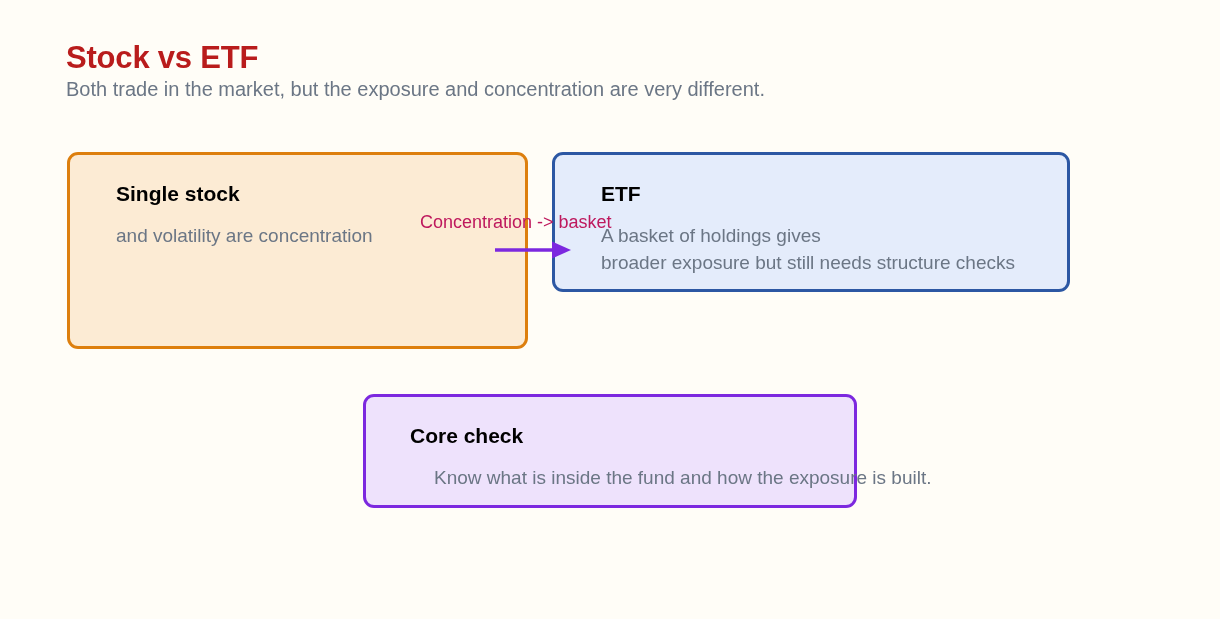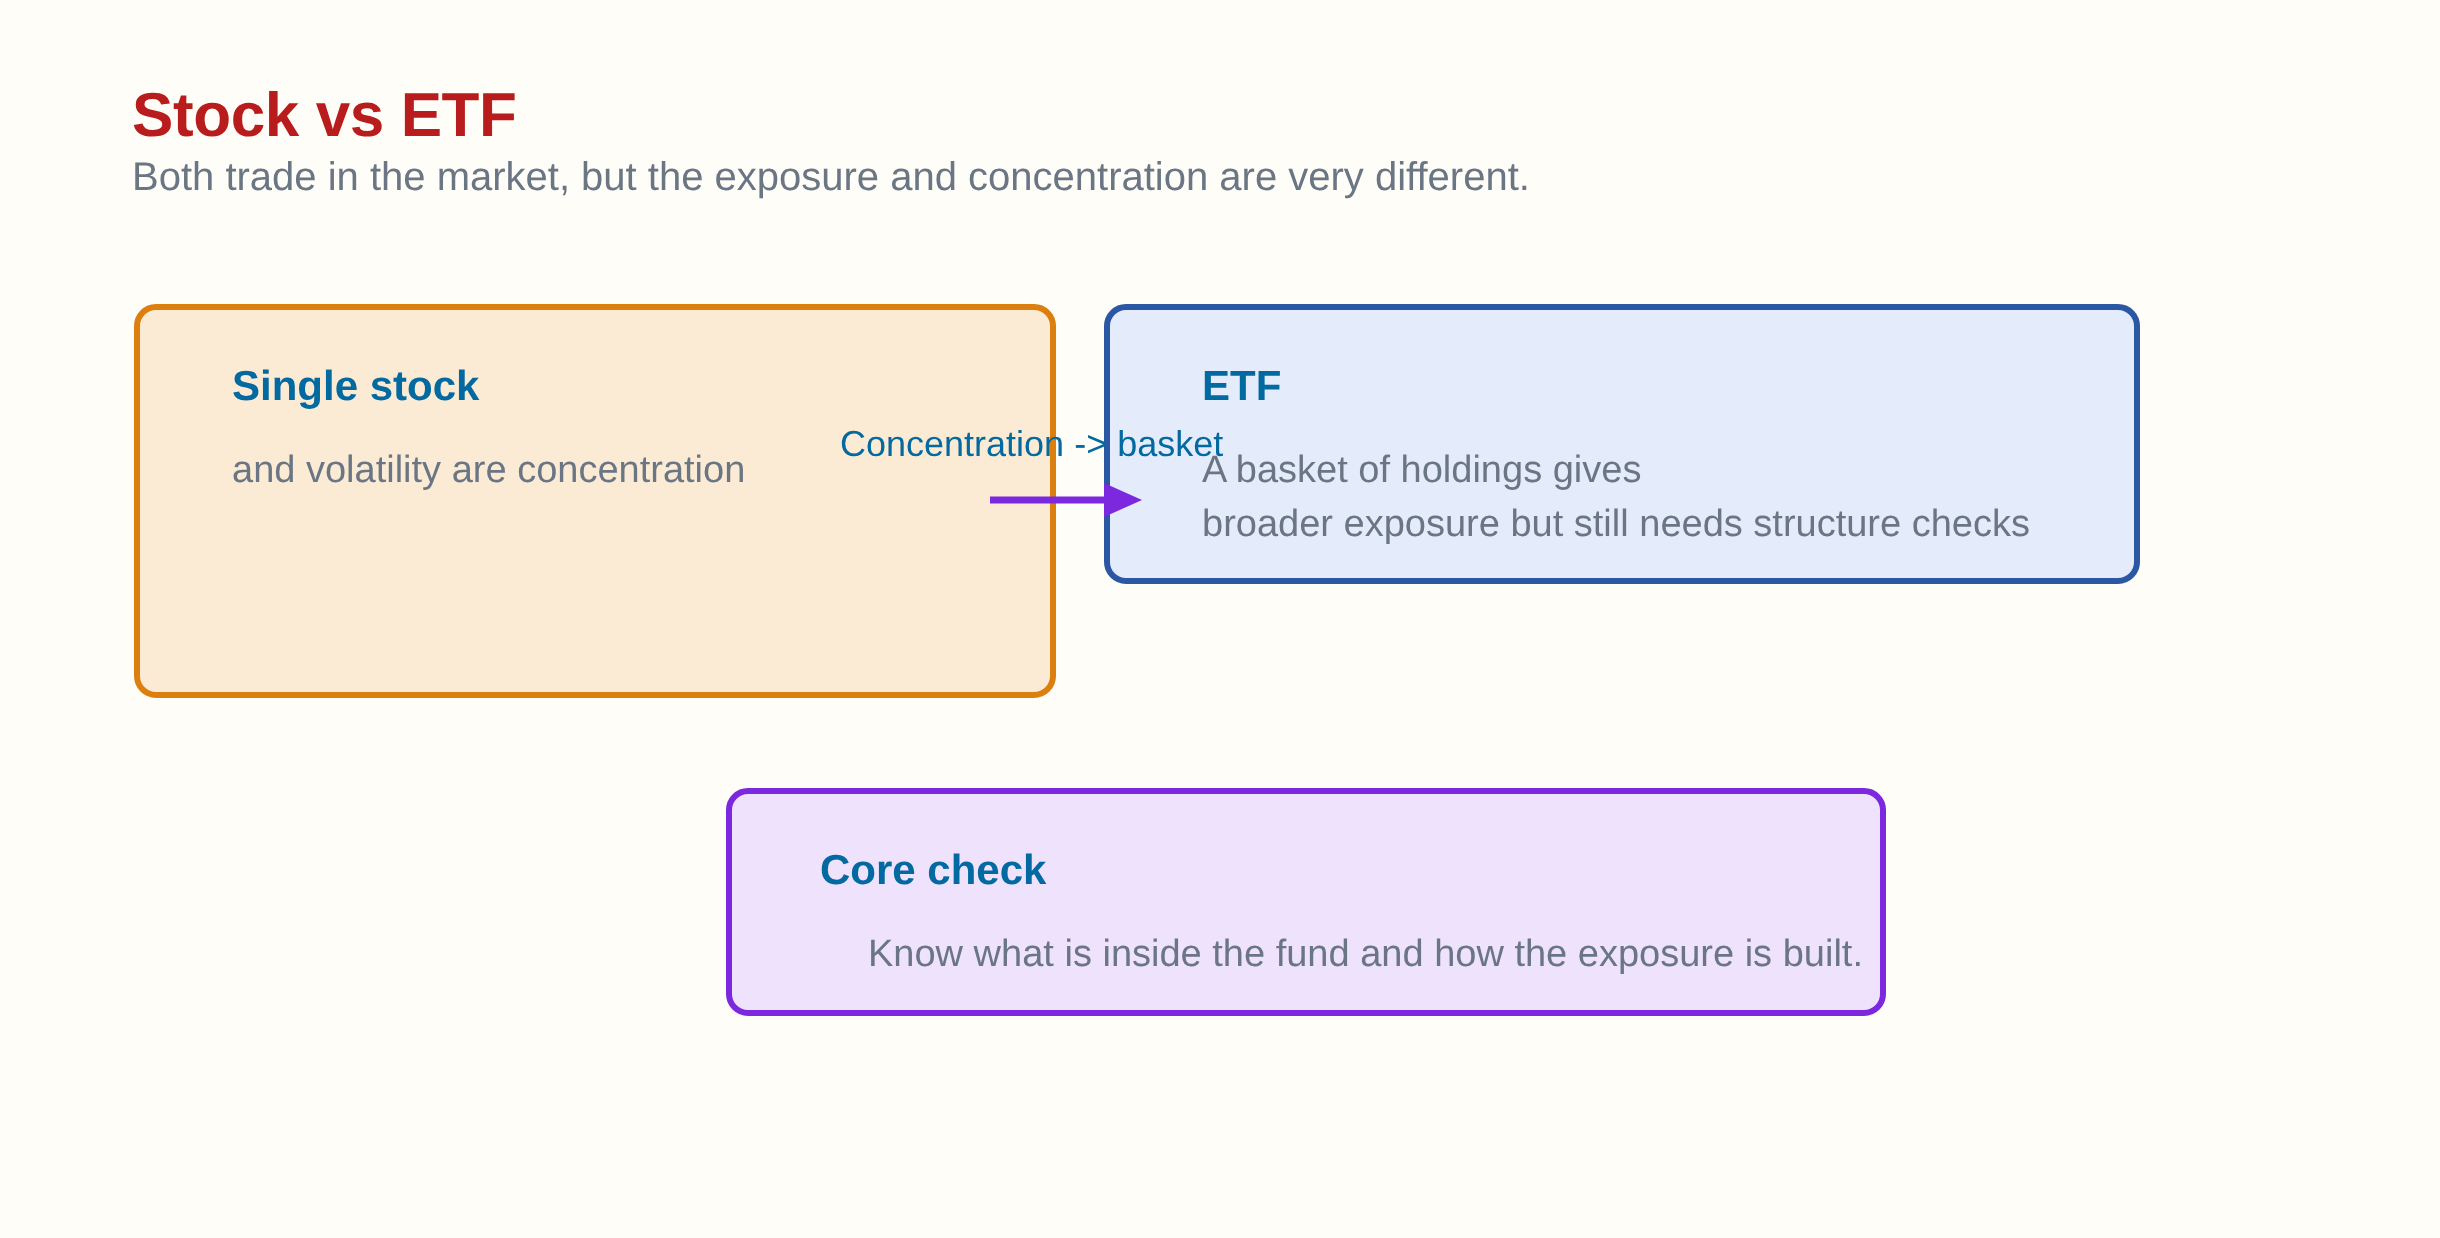--- a/index.html
+++ b/index.html
@@ -44,21 +44,21 @@
   .card {
     position: absolute;
     box-sizing: border-box;
     border-radius: 11px;
     border-style: solid;
   }
   .card-title {
     position: absolute;
     font-size: 21px;
     font-weight: bold;
-    color: #0369a1;
+    color: #000000;
     white-space: nowrap;
   }
   .card-body {
     position: absolute;
     font-size: 19px;
     font-weight: normal;
     color: #6b7685;
     white-space: nowrap;
     line-height: 27px;
   }
@@ -87,21 +87,21 @@
     border-width: 3px;
     overflow: hidden;
   }
   #card-etf .card-title { left: 46px; top: 27px; }
   #card-etf .card-body  { left: 46px; top: 67px; }
 
   
   #card-core {
     left: 363px;
     top: 394px;
-    width: 580px;
+    width: 494px;
     height: 114px;
     background: #eee2fc;
     border-color: #7c28df;
     border-width: 3px;
   }
   #card-core .card-title { left: 44px; top: 27px; }
   #card-core .card-body  { left: 44px; top: 67px; margin-left: 24px; }
 
   
   .connector {
@@ -110,21 +110,21 @@
     top: 236px;
     width: 92px;
     height: 28px;
     overflow: visible;
   }
   .connector-label {
     position: absolute;
     left: 420px;
     top: 212px;
     font-size: 18px;
-    color: #0369a1;
+    color: #be185d;
     white-space: nowrap;
   }
 </style>
 </head>
 <body>
 
 <div class="stage">
 
   <div class="page-title">Stock vs ETF</div>
 

